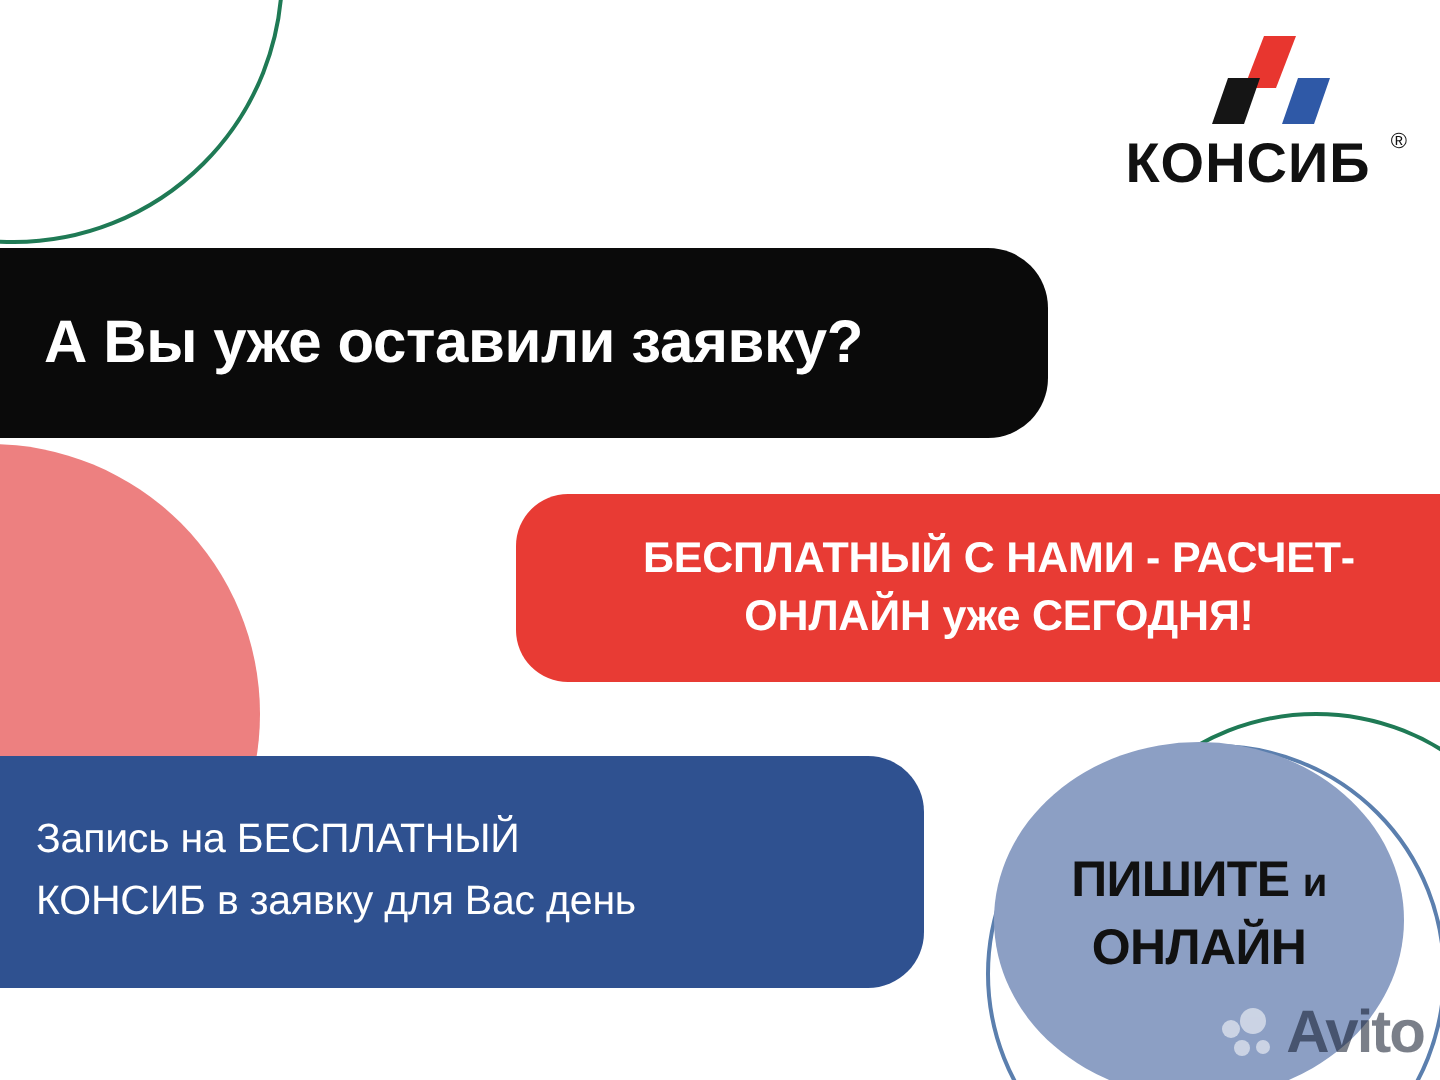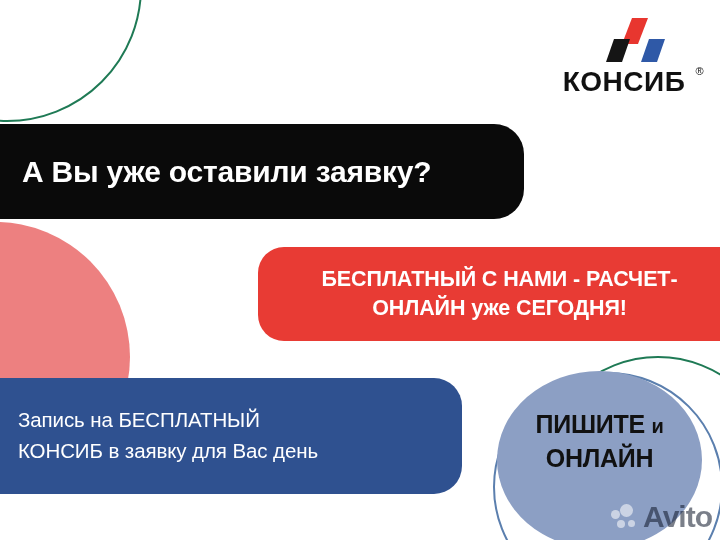--- a/index.html
+++ b/index.html
@@ -161,21 +161,21 @@
     font-size: 20.5px;
     font-weight: normal;
     line-height: 1.5;
     letter-spacing: -0.1px;
   }
 
   
   .circle-text {
     position: absolute;
     left: 497px;
-    top: 408px;
+    top: 424px;
     width: 205px;
     text-align: center;
     color: #111111;
     font-size: 25px;
     font-weight: bold;
     line-height: 1.35;
     letter-spacing: -0.3px;
   }
   .circle-text .small {
     font-size: 20px;

